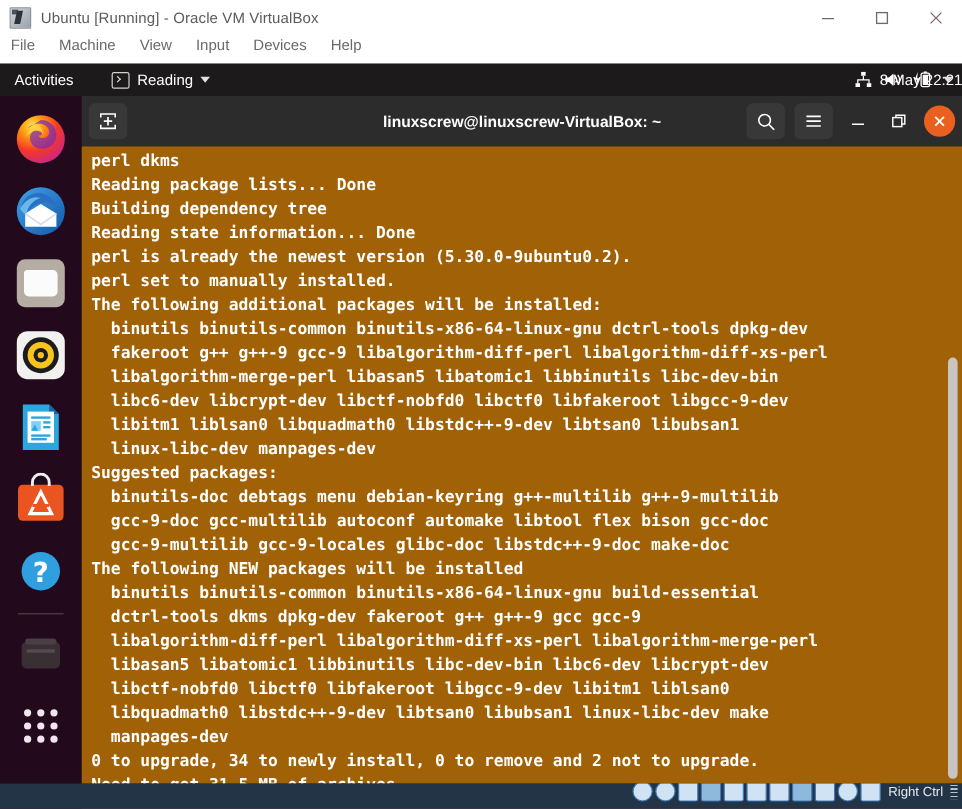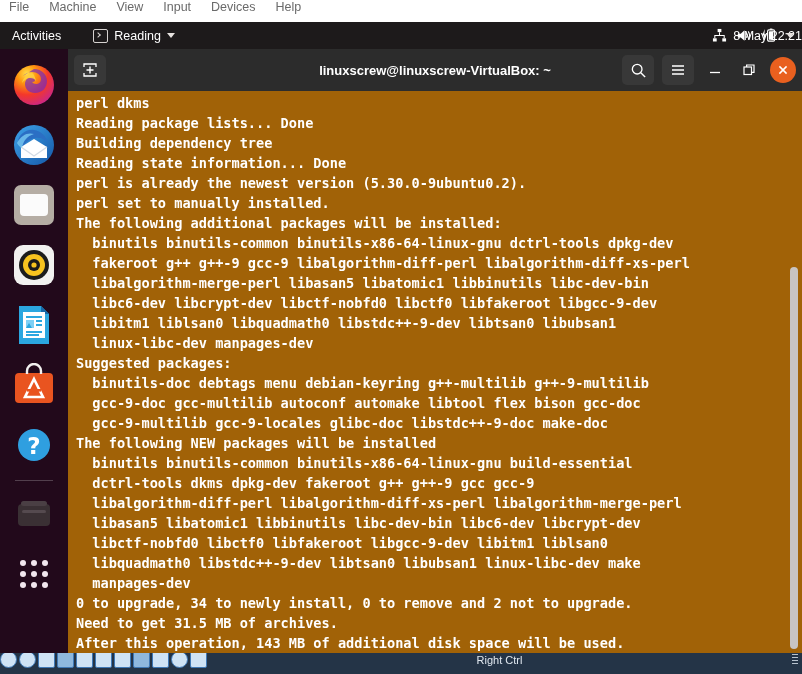--- a/index.html
+++ b/index.html
@@ -308,21 +308,21 @@
   }
 
   
   .vbox-statusbar {
     position: absolute;
     left: 0; right: 0; bottom: 0;
     height: 21px;
     background: #243447;
     display: flex;
     align-items: center;
-    justify-content: space-between;
+    justify-content: flex-end;
     z-index: 6;
     padding-right: 4px;
     overflow: hidden;
   }
   .status-icons {
     display: flex;
     align-items: center;
     gap: 2px;
     margin-bottom: 8px;
   }
@@ -349,20 +349,42 @@
     margin-left: 6px;
     margin-bottom: 8px;
     background: repeating-linear-gradient(to bottom,#b7c2ce 0 1px,transparent 1px 3px);
   }
 </style>
 </head>
 <body>
 
 <div class="vbox-window">
 
+  <div class="vbox-titlebar">
+    <span class="vbox-appicon"></span>
+    <span class="vbox-title-text">Ubuntu [Running] - Oracle VM VirtualBox</span>
+    <div class="vbox-wincontrols">
+      <div class="vbox-winbtn">
+        <svg width="12" height="12" viewBox="0 0 12 12">
+            <line x1="1" y1="6.5" x2="11" y2="6.5" stroke="#6b6b6b" stroke-width="1.1"></line>
+          </svg>
+      </div>
+      <div class="vbox-winbtn">
+        <svg width="12" height="12" viewBox="0 0 12 12">
+            <rect x="1.5" y="1.5" width="9" height="9" fill="none" stroke="#6b6b6b" stroke-width="1.1"></rect>
+          </svg>
+      </div>
+      <div class="vbox-winbtn">
+        <svg width="12" height="12" viewBox="0 0 12 12">
+            <line x1="1.5" y1="1.5" x2="10.5" y2="10.5" stroke="#7a6b6b" stroke-width="1.1"></line>
+            <line x1="10.5" y1="1.5" x2="1.5" y2="10.5" stroke="#7a6b6b" stroke-width="1.1"></line>
+          </svg>
+      </div>
+    </div>
+  </div>
 
   <div class="vbox-menubar">
     <span class="vbox-menu-item">File</span>
     <span class="vbox-menu-item">Machine</span>
     <span class="vbox-menu-item">View</span>
     <span class="vbox-menu-item">Input</span>
     <span class="vbox-menu-item">Devices</span>
     <span class="vbox-menu-item">Help</span>
   </div>
 

